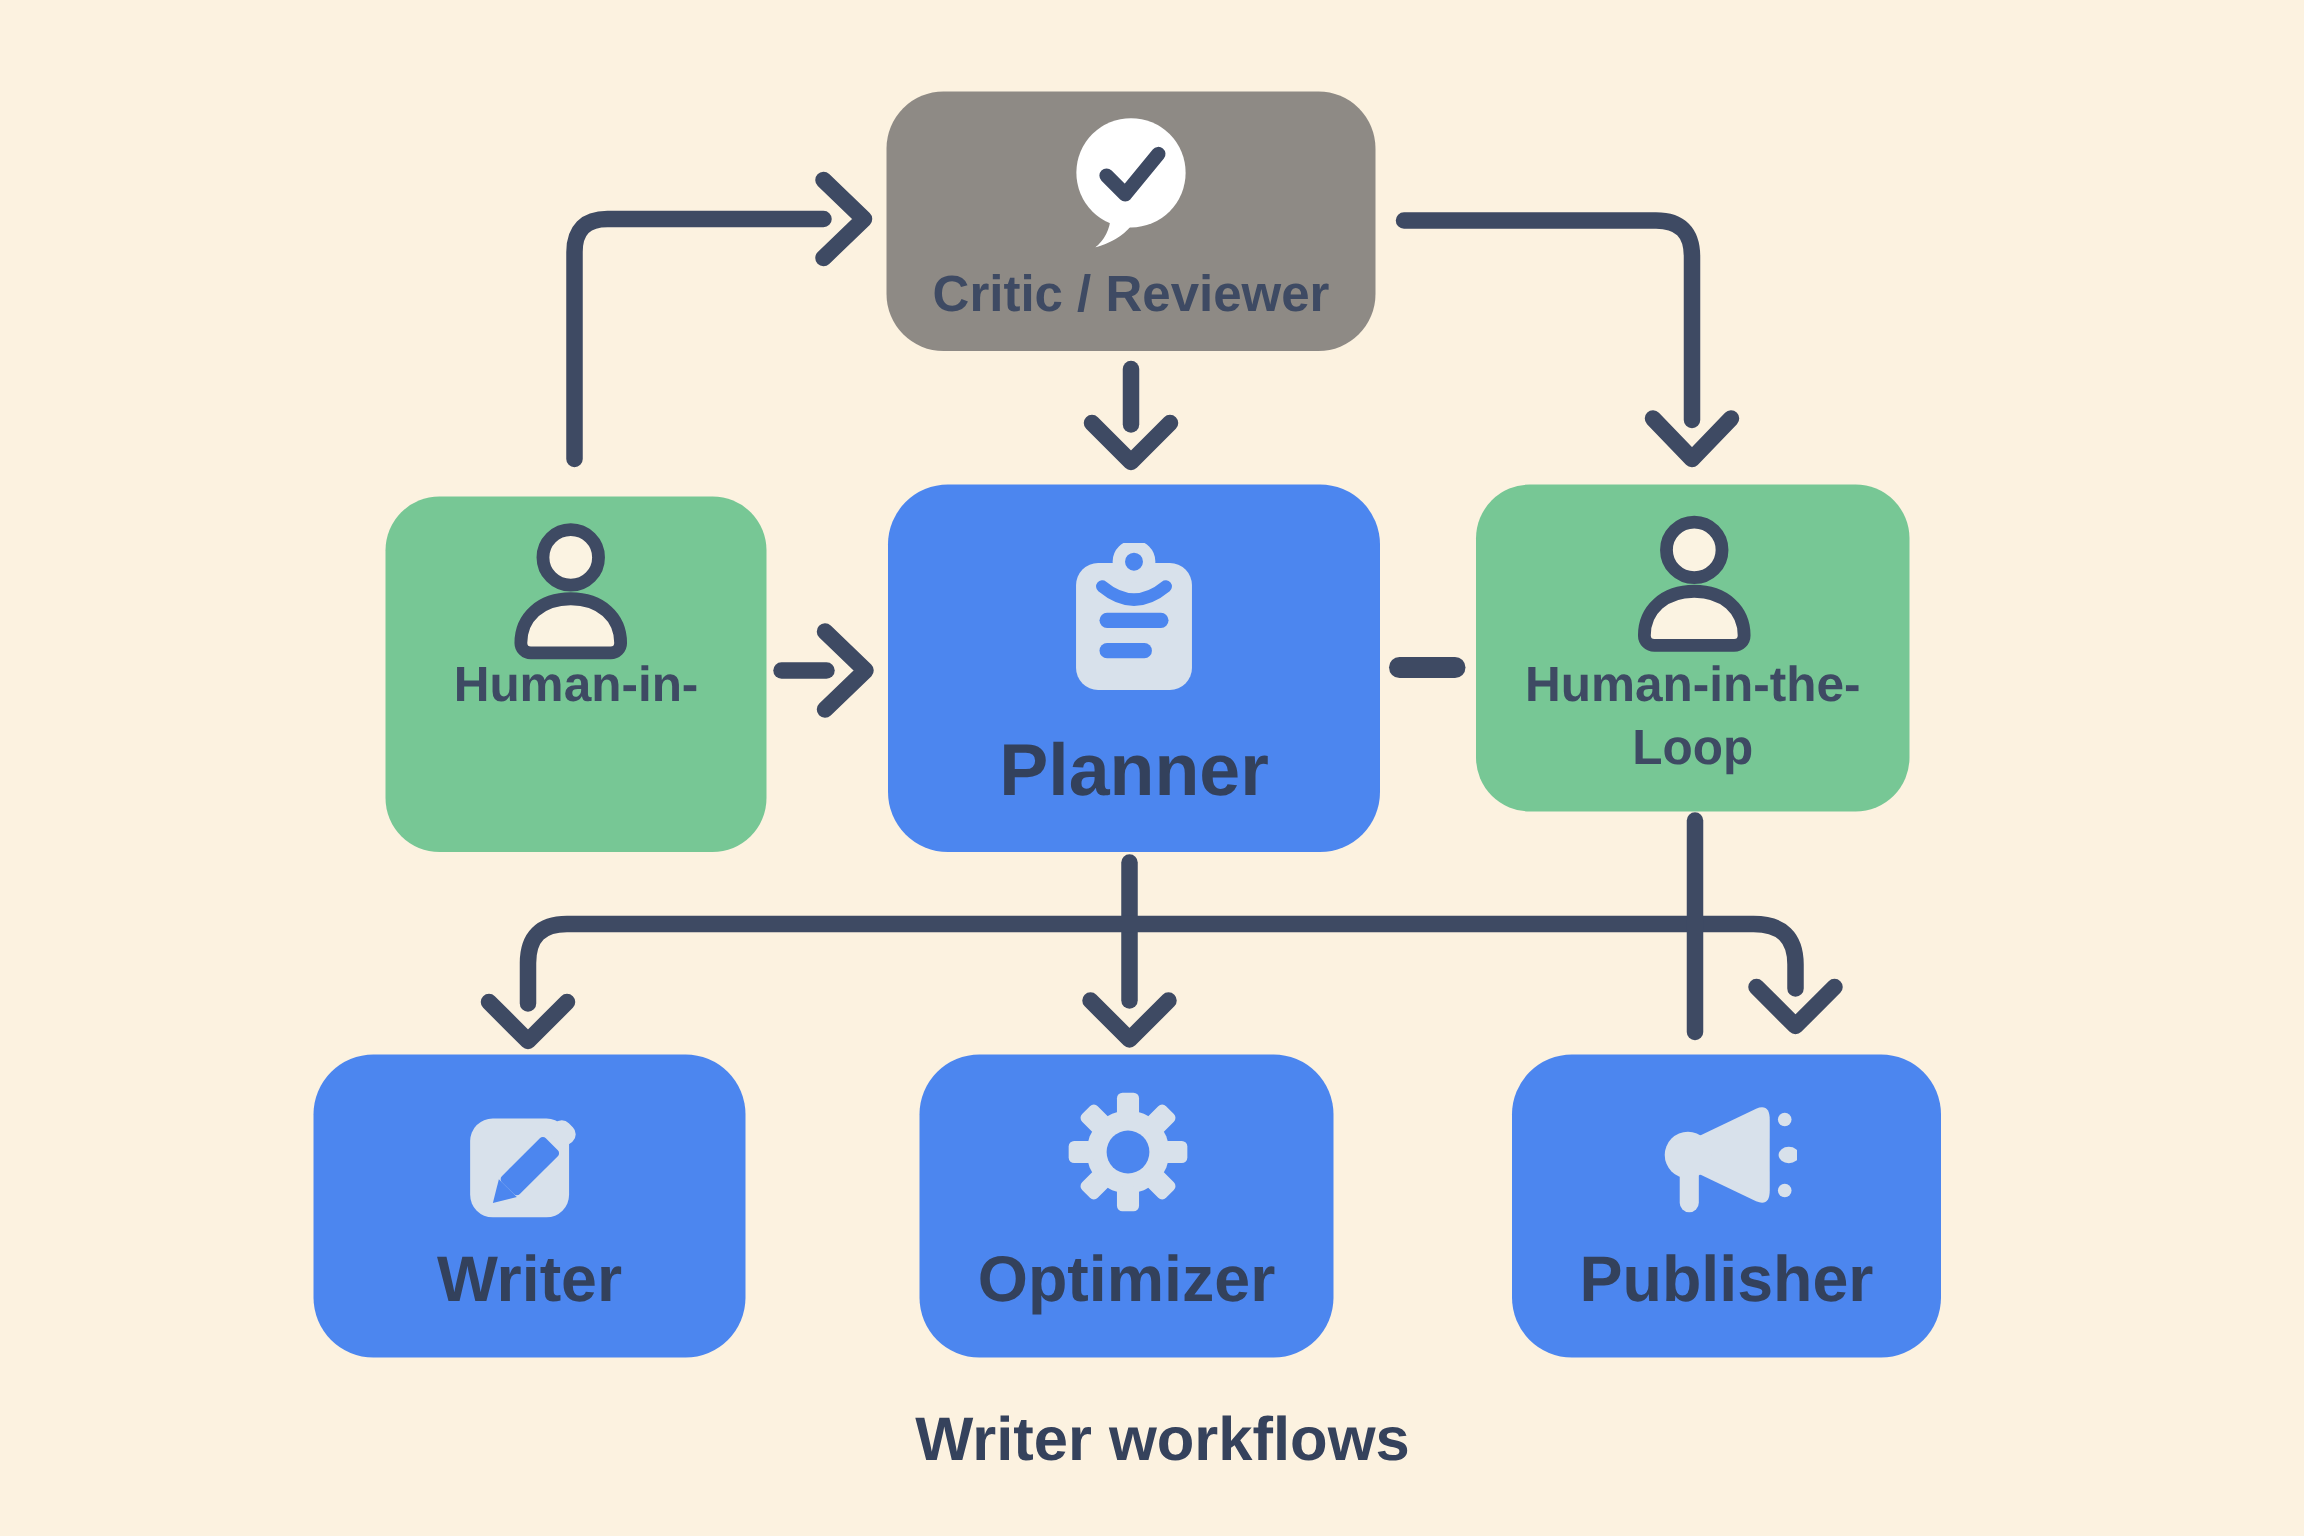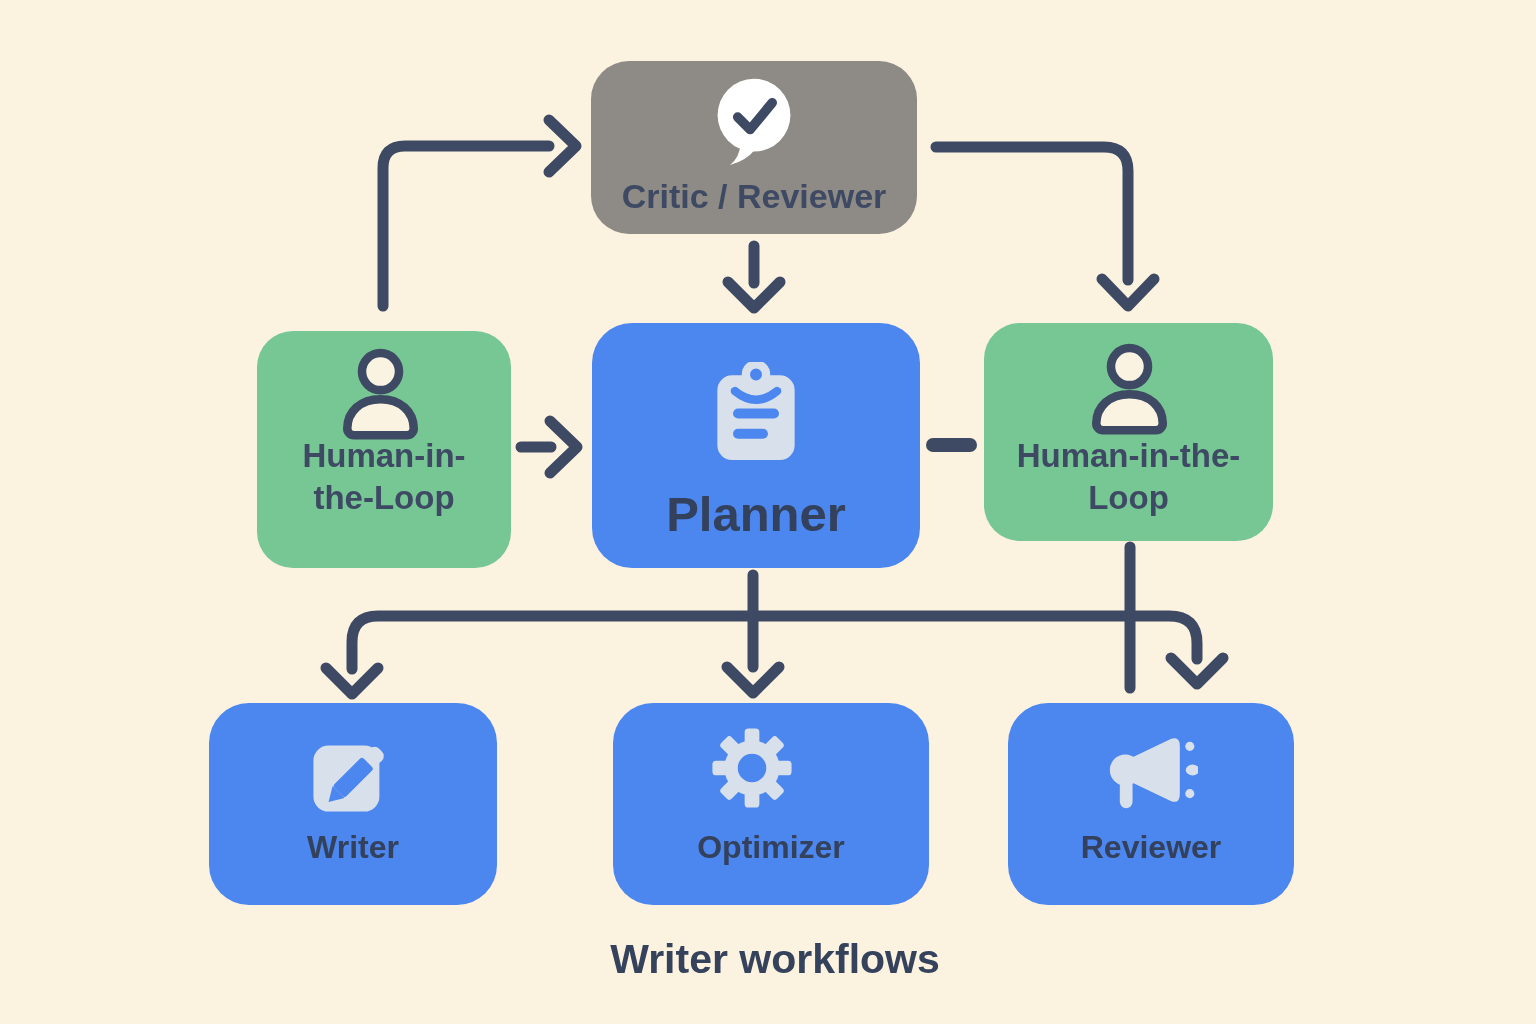--- a/index.html
+++ b/index.html
@@ -22,24 +22,24 @@
 
   .planner{left:592px;top:323px;width:328px;height:245px;background:#4c86ef;border-radius:40px;}
   .planner .icon{left:118px;top:39px;}
   .planner .label{top:163px;font-size:49px;font-weight:700;color:#33415c;}
 
   .hitl-right{left:984px;top:323px;width:289px;height:218px;background:#77c795;border-radius:36px;}
   .hitl-right .icon{left:98px;top:17px;}
   .hitl-right .label{top:112px;font-size:33px;line-height:42px;font-weight:600;color:#3e4a63;}
 
   .blue-node{background:#4c86ef;border-radius:40px;}
-  .blue-node .label{top:126px;font-size:32px;font-weight:700;color:#33415c;}
+  .blue-node .label{top:126px;font-size:43px;font-weight:700;color:#33415c;}
   .writer{left:209px;top:703px;width:288px;height:202px;}
   .writer .icon{left:95px;top:21px;}
-  .optimizer{left:613px;top:703px;width:316px;height:202px;}
+  .optimizer{left:613px;top:703px;width:276px;height:202px;}
   .optimizer .icon{left:93px;top:19px;}
   .publisher{left:1008px;top:703px;width:286px;height:202px;}
   .publisher .icon{left:90px;top:17px;}
 
   .caption{
     position:absolute;left:0;top:936px;width:100%;text-align:center;
     font-size:41px;font-weight:700;color:#35425c;
   }
 </style>
 </head>
@@ -76,21 +76,20 @@
     <div class="label">Critic / Reviewer</div>
   </div>
 
   <div class="node hitl-left">
     <svg class="icon" width="95" height="95" viewBox="0 0 100 100">
       <circle cx="50" cy="28" r="19.5" fill="#fbf3e2" stroke="#3e4a63" stroke-width="9"></circle>
       <path d="M50 57 C29 57 15 70 15 88 a7 7 0 0 0 7 7 h56 a7 7 0 0 0 7 -7 C85 70 71 57 50 57 Z" fill="#fbf3e2" stroke="#3e4a63" stroke-width="9" stroke-linejoin="round"></path>
     </svg>
     <div class="label">
       <div>Human-in-</div>
-      <div>the-Loop</div>
     </div>
   </div>
 
   <div class="node planner">
     <svg class="icon" width="92" height="104" viewBox="0 0 100 112">
       <rect x="8" y="14" width="84" height="92" rx="16" fill="#d8e1eb"></rect>
       <circle cx="50" cy="13" r="11" fill="#4c86ef" stroke="#d8e1eb" stroke-width="9"></circle>
       <path d="M27 31 q23 19 46 0" stroke="#4c86ef" stroke-width="9" fill="none" stroke-linecap="round"></path>
       <rect x="25" y="50" width="50" height="11" rx="5.5" fill="#4c86ef"></rect>
       <rect x="25" y="72" width="38" height="11" rx="5.5" fill="#4c86ef"></rect>
@@ -143,18 +142,18 @@
     <svg class="icon" width="100" height="100" viewBox="0 0 110 100">
       <g fill="#d8e1eb">
         <path d="M34 38 L80 16 Q90 12 90 24 L90 76 Q90 88 80 84 L34 62 Z"></path>
         <circle cx="30" cy="50" r="17"></circle>
         <rect x="24" y="58" width="14" height="34" rx="7"></rect>
         <circle cx="101" cy="24" r="5"></circle>
         <ellipse cx="104" cy="50" rx="7.5" ry="6"></ellipse>
         <circle cx="101" cy="76" r="5"></circle>
       </g>
     </svg>
-    <div class="label">Reviewer</div>
+    <div class="label">Publisher</div>
   </div>
 
   <div class="caption">Writer workflows</div>
 
 </div>
 
 </body></html>

